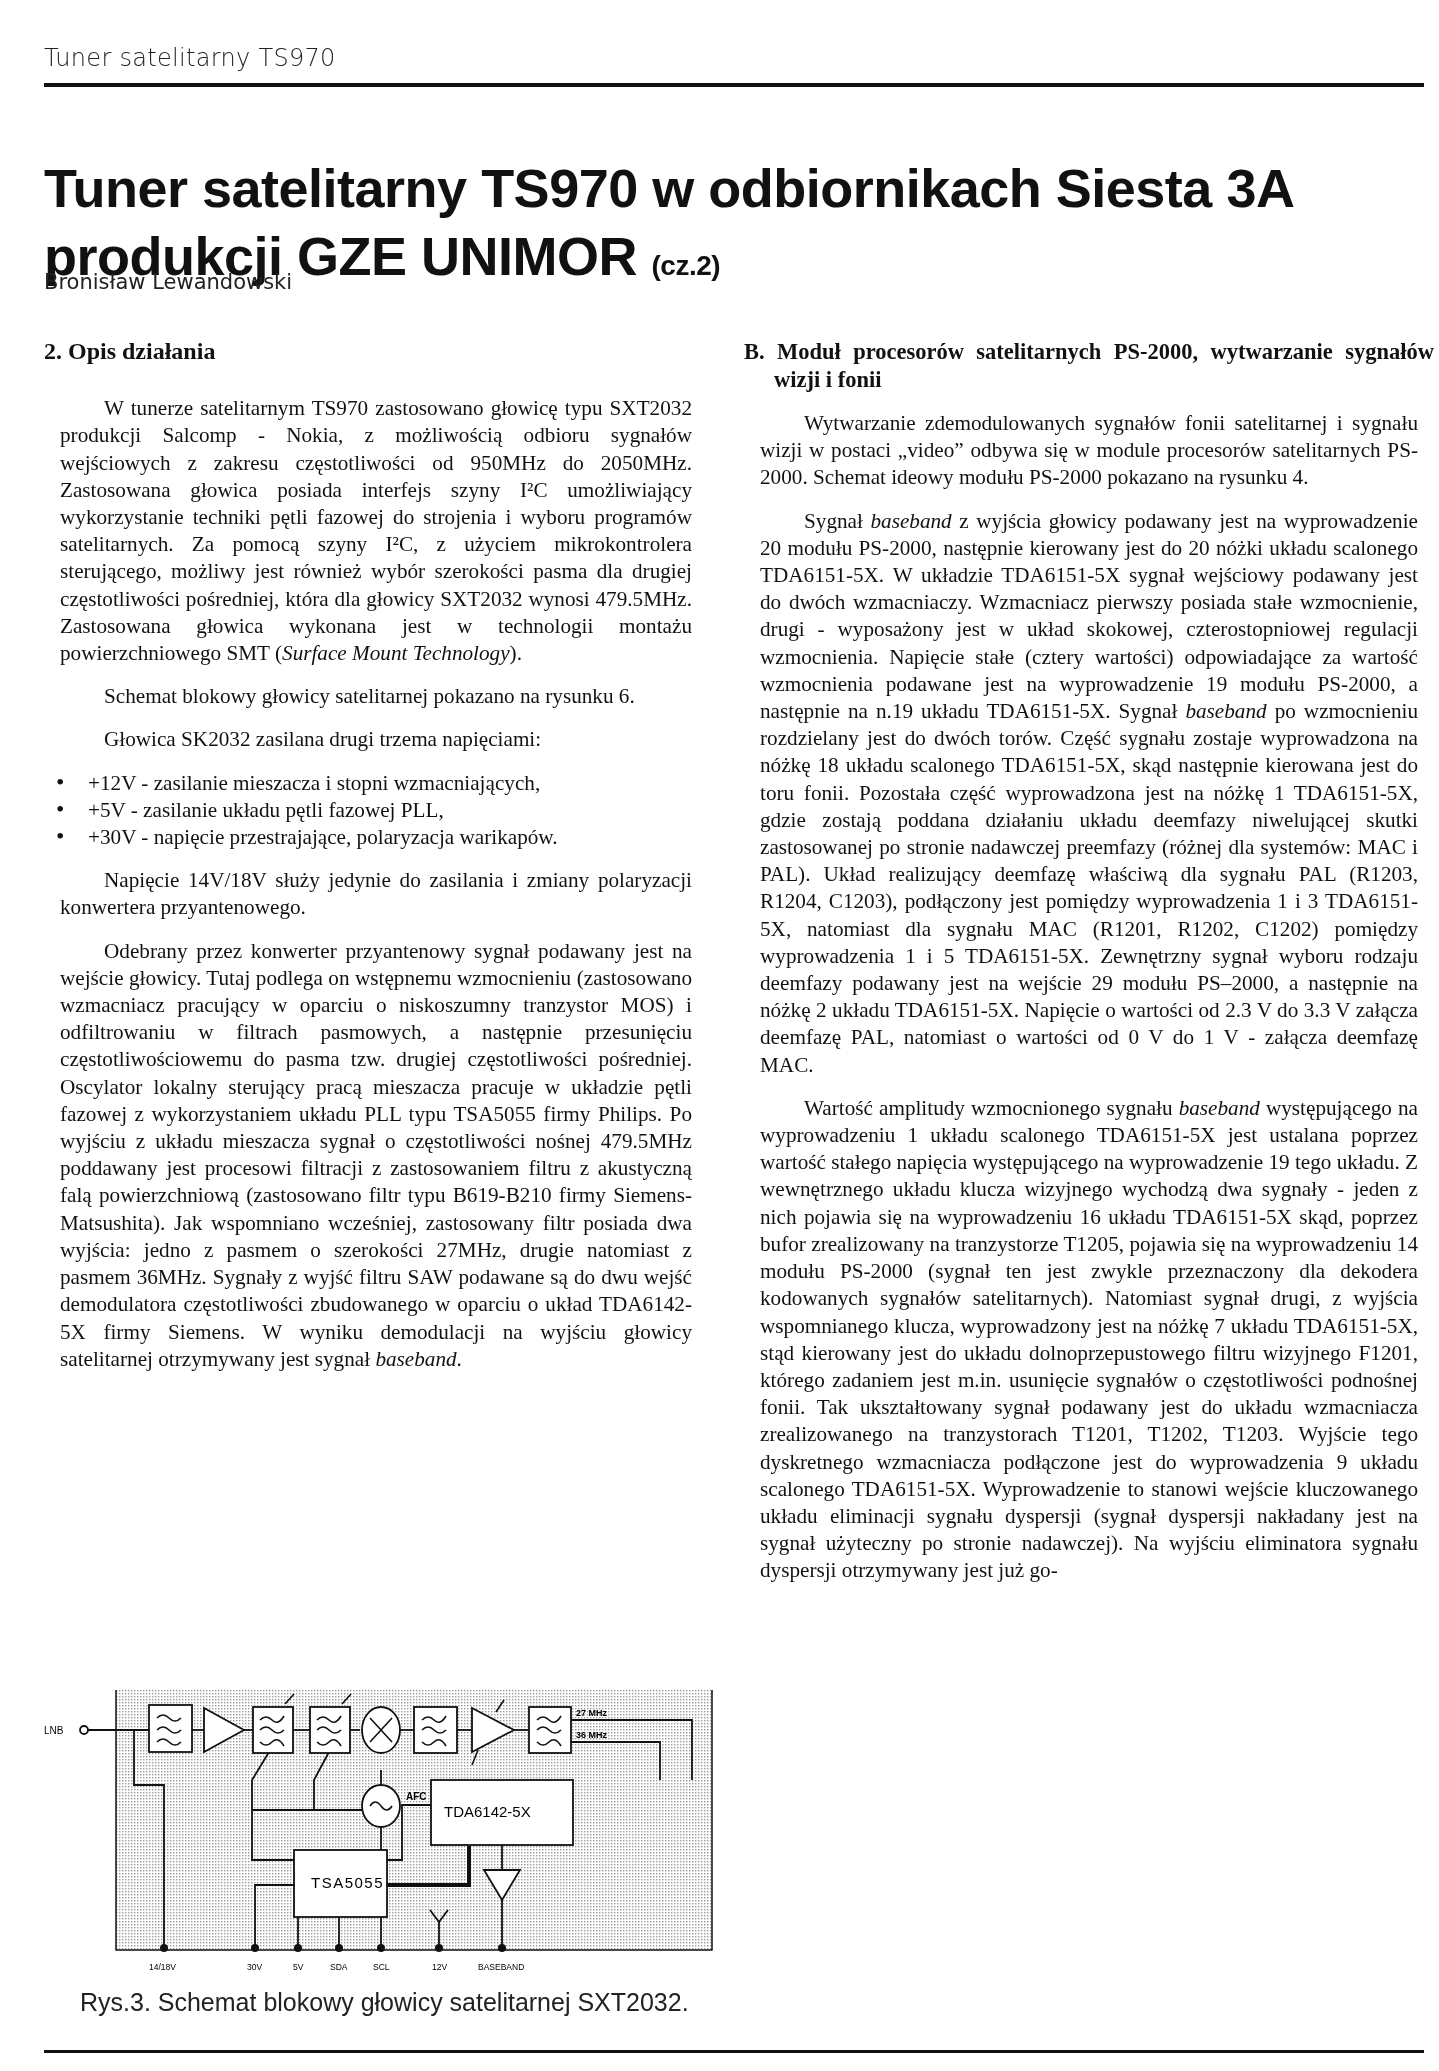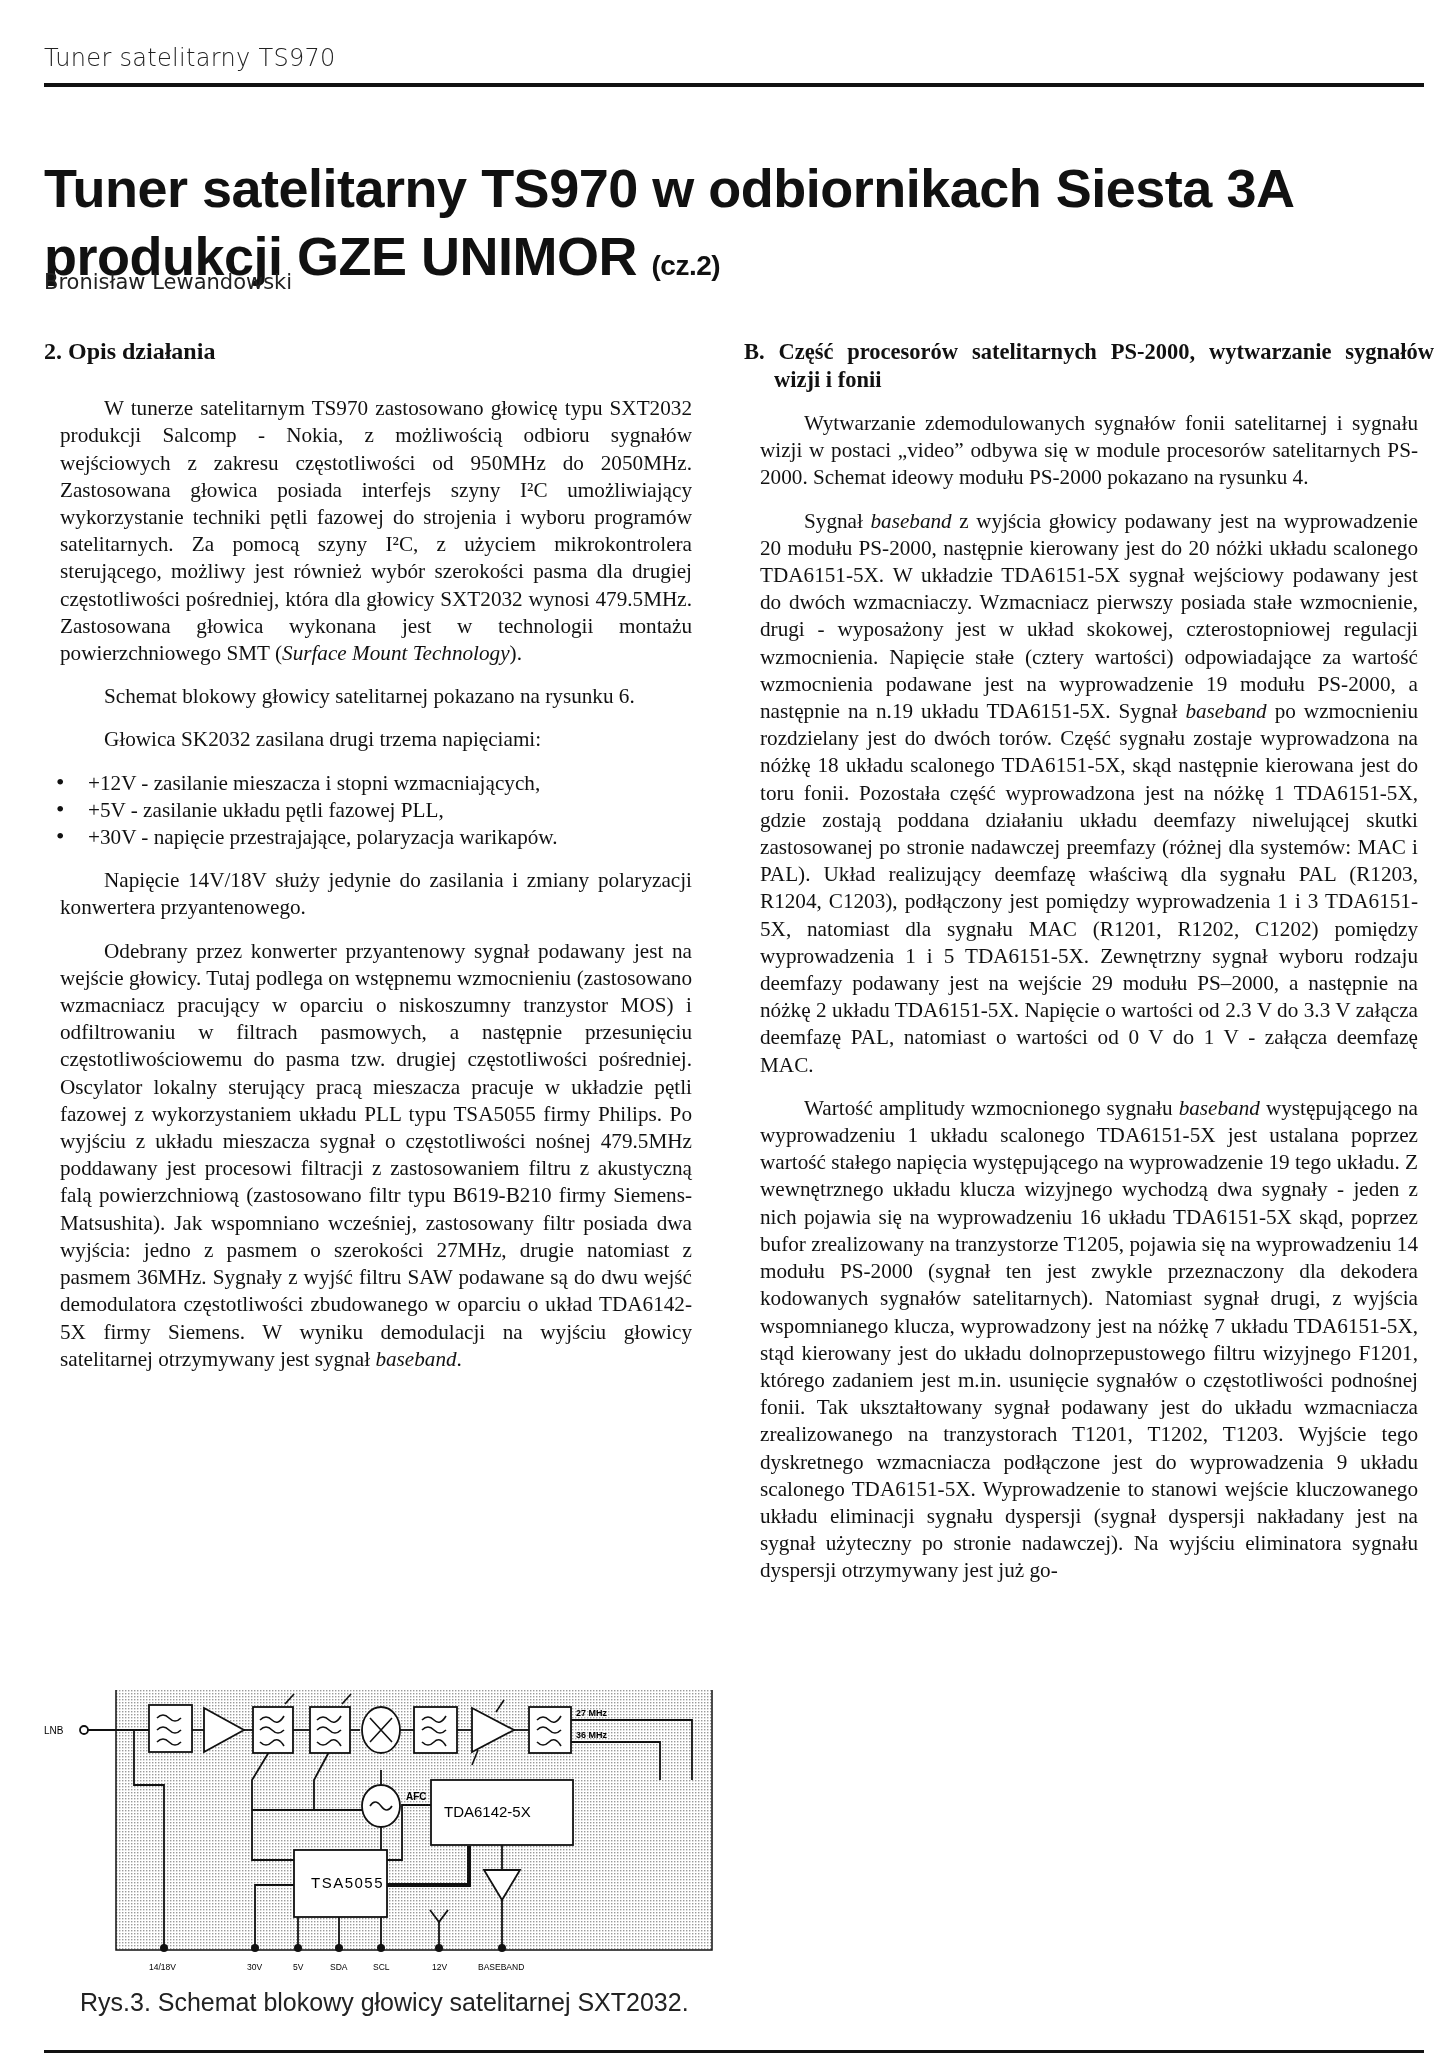--- a/index.html
+++ b/index.html
@@ -146,19 +146,19 @@
     <text x="249" y="280" font-size="8.5">5V</text>
     <text x="286" y="280" font-size="8.5">SDA</text>
     <text x="329" y="280" font-size="8.5">SCL</text>
     <text x="388" y="280" font-size="8.5">12V</text>
     <text x="434" y="280" font-size="8.5">BASEBAND</text>
   </svg>
 </div>
 <div class="caption">Rys.3. Schemat blokowy głowicy satelitarnej SXT2032.</div>
 
 <div class="col col-right">
-  <h3 class="hang">B. Część procesorów satelitarnych PS-2000, wytwarzanie sygnałów wizji i fonii</h3>
+  <h3 class="hang">B. Moduł procesorów satelitarnych PS-2000, wytwarzanie sygnałów wizji i fonii</h3>
   <p>Wytwarzanie zdemodulowanych sygnałów fonii satelitarnej i sygnału wizji w postaci „video” odbywa się w module procesorów satelitarnych PS-2000. Schemat ideowy modułu PS-2000 pokazano na rysunku 4.</p>
   <p><span>Sygnał </span><i>baseband</i><span> z wyjścia głowicy podawany jest na wyprowadzenie 20 modułu PS-2000, następnie kierowany jest do 20 nóżki układu scalonego TDA6151-5X. W układzie TDA6151-5X sygnał wejściowy podawany jest do dwóch wzmacniaczy. Wzmacniacz pierwszy posiada stałe wzmocnienie, drugi - wyposażony jest w układ skokowej, czterostopniowej regulacji wzmocnienia. Napięcie stałe (cztery wartości) odpowiadające za wartość wzmocnienia podawane jest na wyprowadzenie 19 modułu PS-2000, a następnie na n.19 układu TDA6151-5X. Sygnał </span><i>baseband</i><span> po wzmocnieniu rozdzielany jest do dwóch torów. Część sygnału zostaje wyprowadzona na nóżkę 18 układu scalonego TDA6151-5X, skąd następnie kierowana jest do toru fonii. Pozostała część wyprowadzona jest na nóżkę 1 TDA6151-5X, gdzie zostają poddana działaniu układu deemfazy niwelującej skutki zastosowanej po stronie nadawczej preemfazy (różnej dla systemów: MAC i PAL). Układ realizujący deemfazę właściwą dla sygnału PAL (R1203, R1204, C1203), podłączony jest pomiędzy wyprowadzenia 1 i 3 TDA6151-5X, natomiast dla sygnału MAC (R1201, R1202, C1202) pomiędzy wyprowadzenia 1 i 5 TDA6151-5X. Zewnętrzny sygnał wyboru rodzaju deemfazy podawany jest na wejście 29 modułu PS–2000, a następnie na nóżkę 2 układu TDA6151-5X. Napięcie o wartości od 2.3 V do 3.3 V  załącza deemfazę  PAL, natomiast o wartości od 0 V do 1 V - załącza deemfazę MAC.</span></p>
   <p><span>Wartość amplitudy wzmocnionego sygnału </span><i>baseband</i><span> występującego na wyprowadzeniu 1 układu scalonego TDA6151-5X jest ustalana poprzez wartość stałego napięcia występującego na wyprowadzenie 19 tego układu. Z wewnętrznego układu klucza wizyjnego wychodzą dwa sygnały - jeden z nich pojawia się na wyprowadzeniu 16 układu TDA6151-5X skąd, poprzez bufor zrealizowany na tranzystorze T1205, pojawia się na wyprowadzeniu 14 modułu PS-2000 (sygnał ten jest zwykle przeznaczony dla dekodera kodowanych sygnałów satelitarnych). Natomiast sygnał drugi, z wyjścia wspomnianego klucza, wyprowadzony jest na nóżkę 7 układu TDA6151-5X, stąd kierowany jest do układu dolnoprzepustowego filtru wizyjnego F1201, którego zadaniem jest m.in. usunięcie sygnałów o częstotliwości podnośnej fonii. Tak ukształtowany sygnał podawany jest do układu wzmacniacza zrealizowanego na tranzystorach T1201, T1202, T1203. Wyjście tego dyskretnego wzmacniacza podłączone jest do wyprowadzenia 9 układu scalonego TDA6151-5X. Wyprowadzenie to stanowi wejście kluczowanego układu eliminacji sygnału dyspersji (sygnał dyspersji nakładany jest na sygnał użyteczny po stronie nadawczej). Na wyjściu eliminatora sygnału dyspersji otrzymywany jest już go-</span></p>
 </div>
 
 <div class="bottom-rule"></div>
 
 </body></html>

